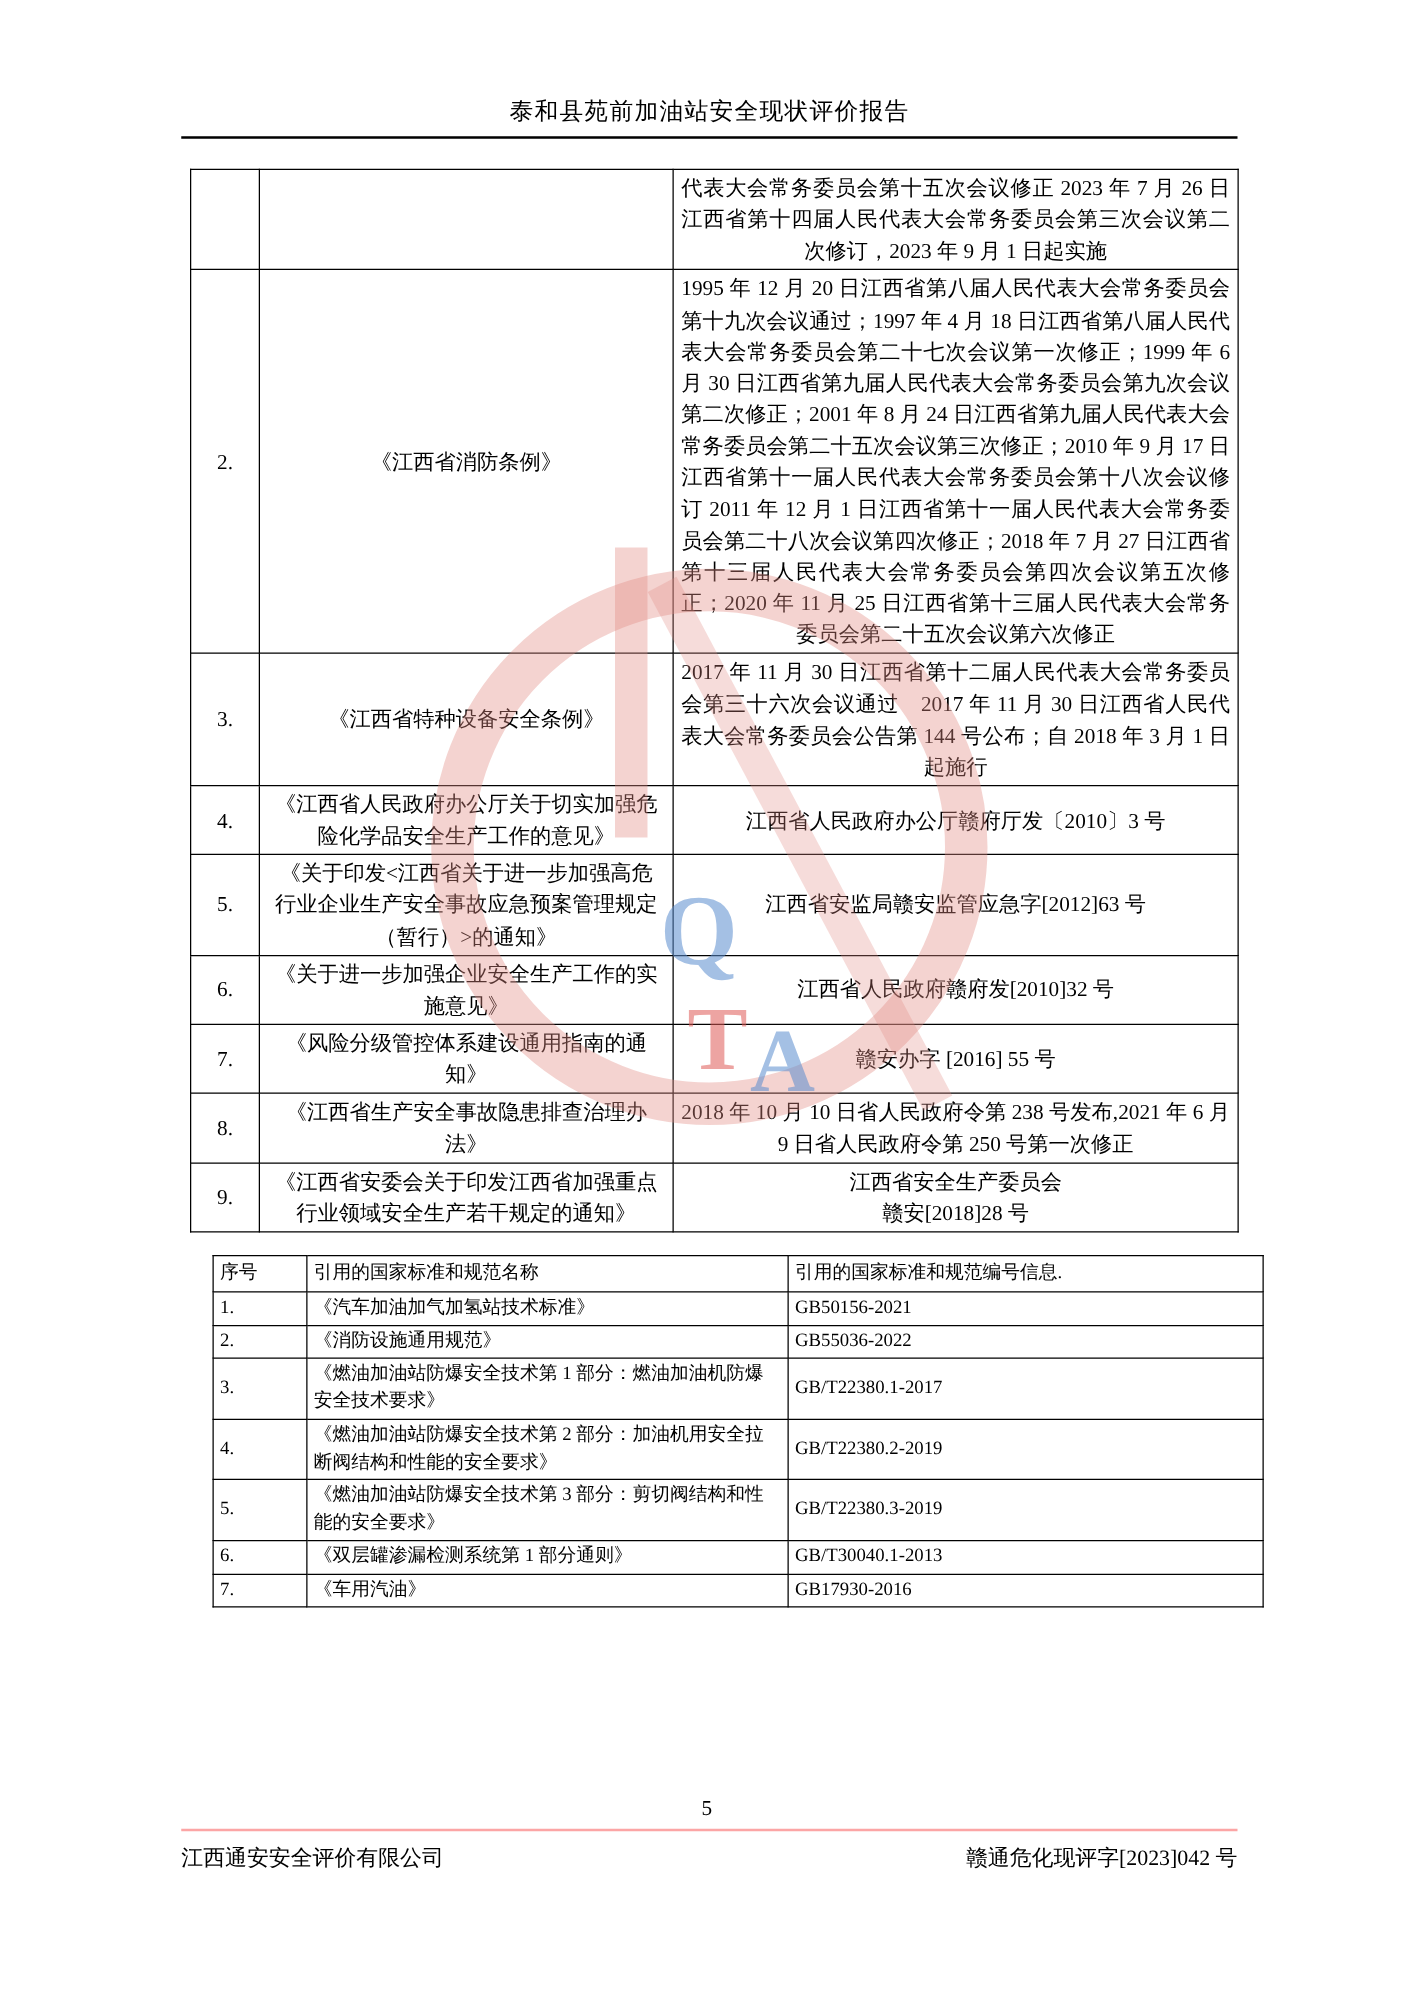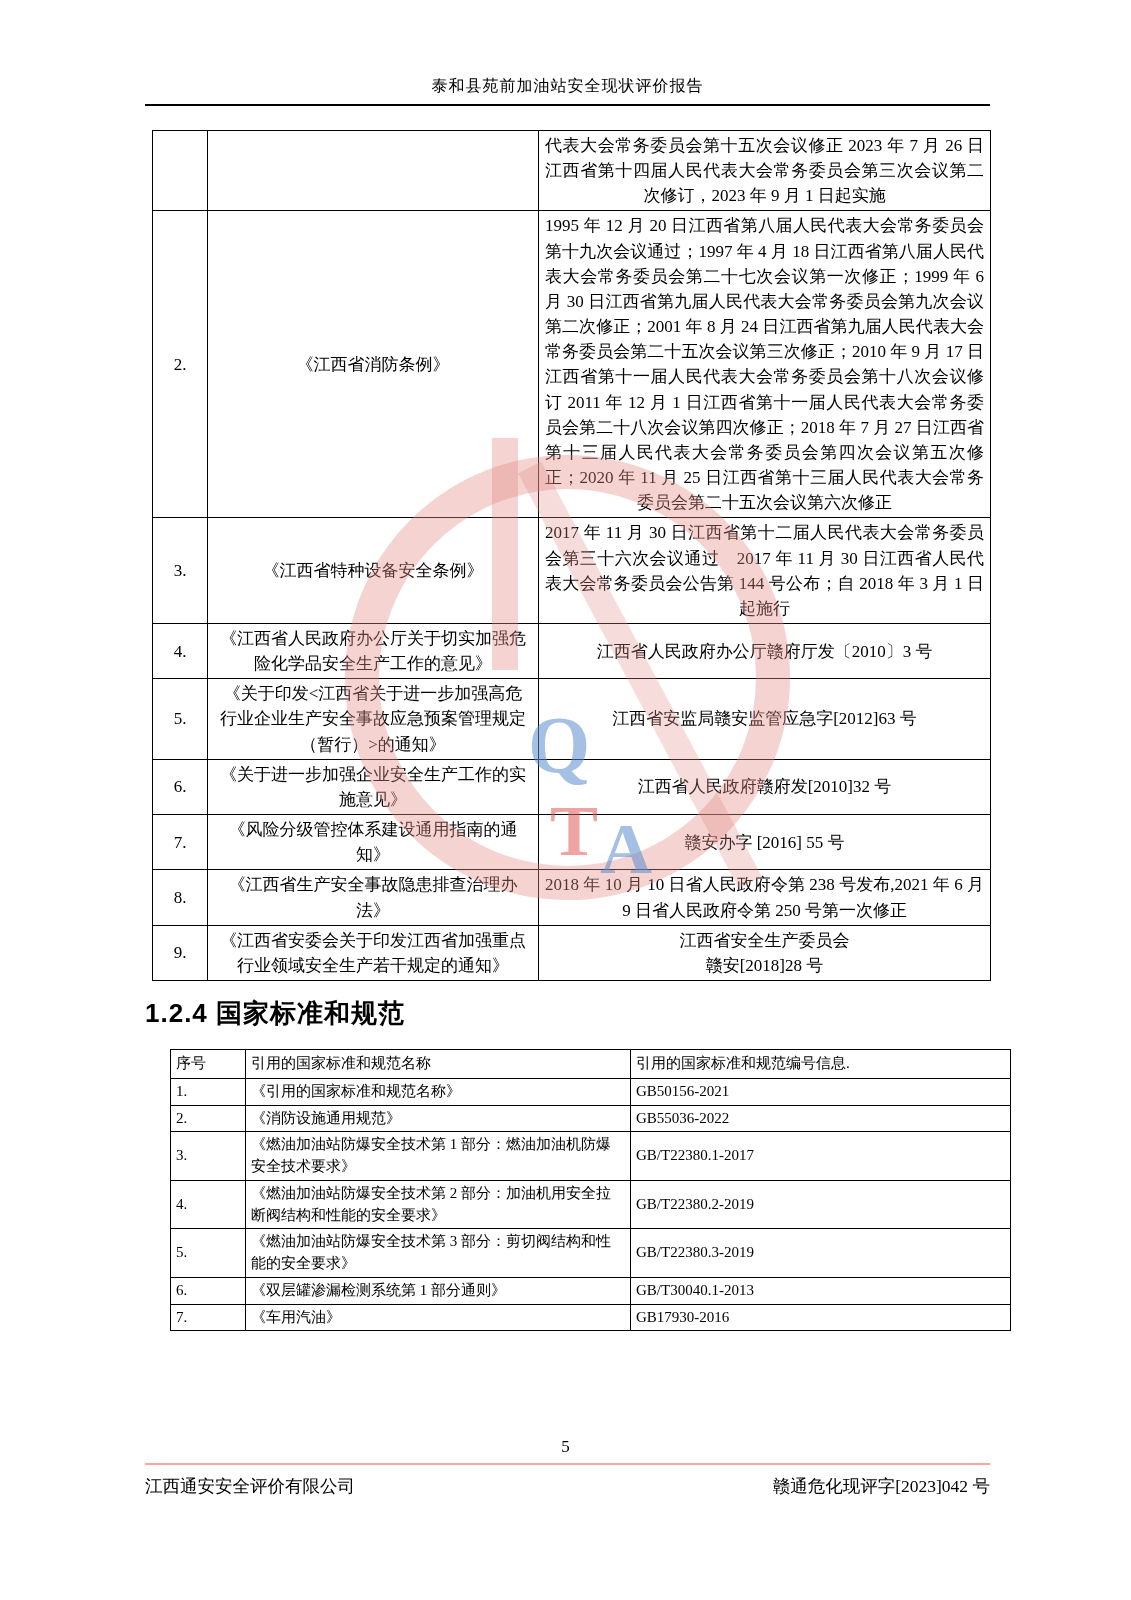--- a/index.html
+++ b/index.html
@@ -6,21 +6,21 @@
   html,body { background:#ffffff; }
   body {
     width:1131px; height:1600px; position:relative; overflow:hidden;
     font-family:"Liberation Serif","DejaVu Serif",serif; color:#000;
   }
   .page { position:absolute; inset:0; }
 
   .content { position:absolute; left:145px; top:76px; width:845px; z-index:1; }
 
   .header-title {
-    text-align:center; font-size:16px; letter-spacing:1px;
+    text-align:center; font-size:19px; letter-spacing:1px;
     padding-bottom:7px; border-bottom:2px solid #000;
   }
 
   table { border-collapse:collapse; table-layout:fixed;font-family:Liberation Serif, serif; }
   td { border:1px solid #000; vertical-align:middle; }
 
   .t1 { margin:24px 0 0 7px; width:838px; }
   .t1 td { font-size:17px; line-height:1.48; padding:2px 4px; }
   .t1 .cell-no   { width:55px;  text-align:center; }
   .t1 .cell-name { width:331px; text-align:center; padding:2px 8px; }
@@ -129,32 +129,31 @@
         </tr>
         <tr>
           <td class="cell-no">9.</td>
           <td class="cell-name">《江西省安委会关于印发江西省加强重点行业领域安全生产若干规定的通知》</td>
           <td class="cell-info">江西省安全生产委员会
 赣安[2018]28 号</td>
         </tr>
       </tbody>
     </table>
 
-    <h2 class="section-heading">1.2.4 国家标准和规范</h2>
 
     <table class="t2">
       <tbody>
         <tr class="header-row">
           <td class="cell-no">序号</td>
           <td class="cell-name">引用的国家标准和规范名称</td>
           <td class="cell-code">引用的国家标准和规范编号信息.</td>
         </tr>
         <tr>
           <td class="cell-no">1.</td>
-          <td class="cell-name">《引用的国家标准和规范名称》</td>
+          <td class="cell-name">《汽车加油加气加氢站技术标准》</td>
           <td class="cell-code">GB50156-2021</td>
         </tr>
         <tr>
           <td class="cell-no">2.</td>
           <td class="cell-name">《消防设施通用规范》</td>
           <td class="cell-code">GB55036-2022</td>
         </tr>
         <tr>
           <td class="cell-no">3.</td>
           <td class="cell-name">《燃油加油站防爆安全技术第 1 部分：燃油加油机防爆安全技术要求》</td>

